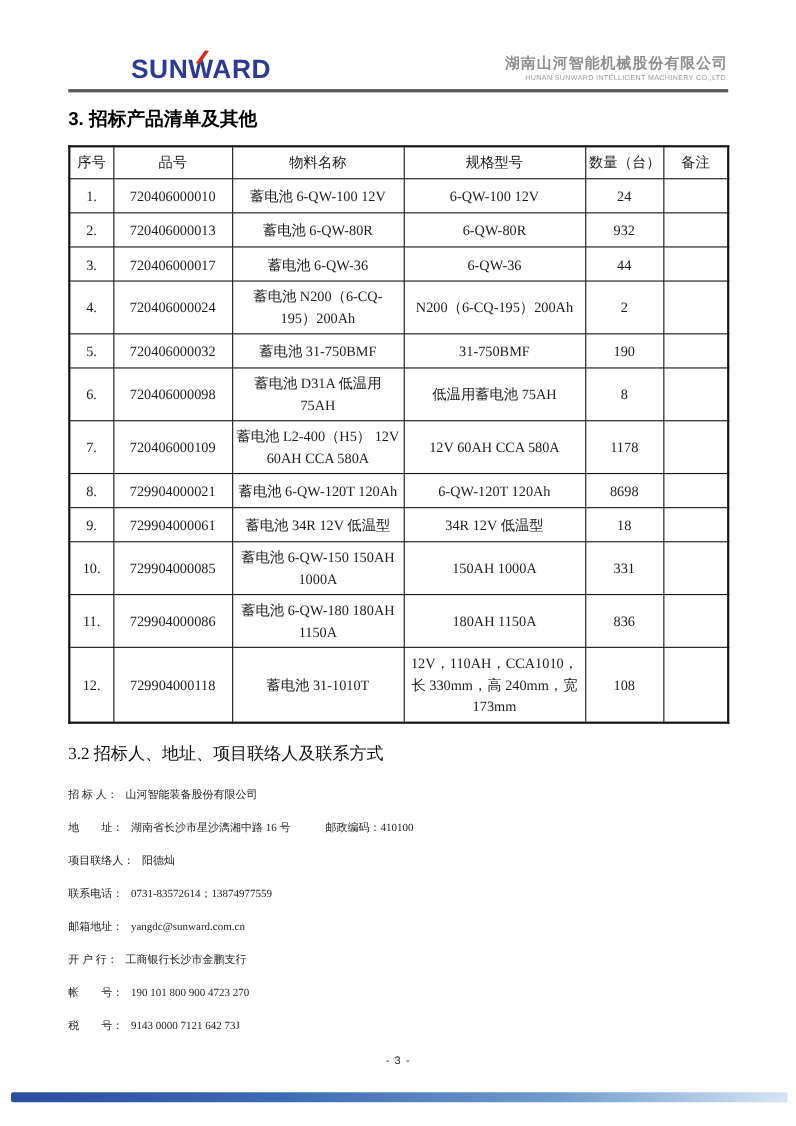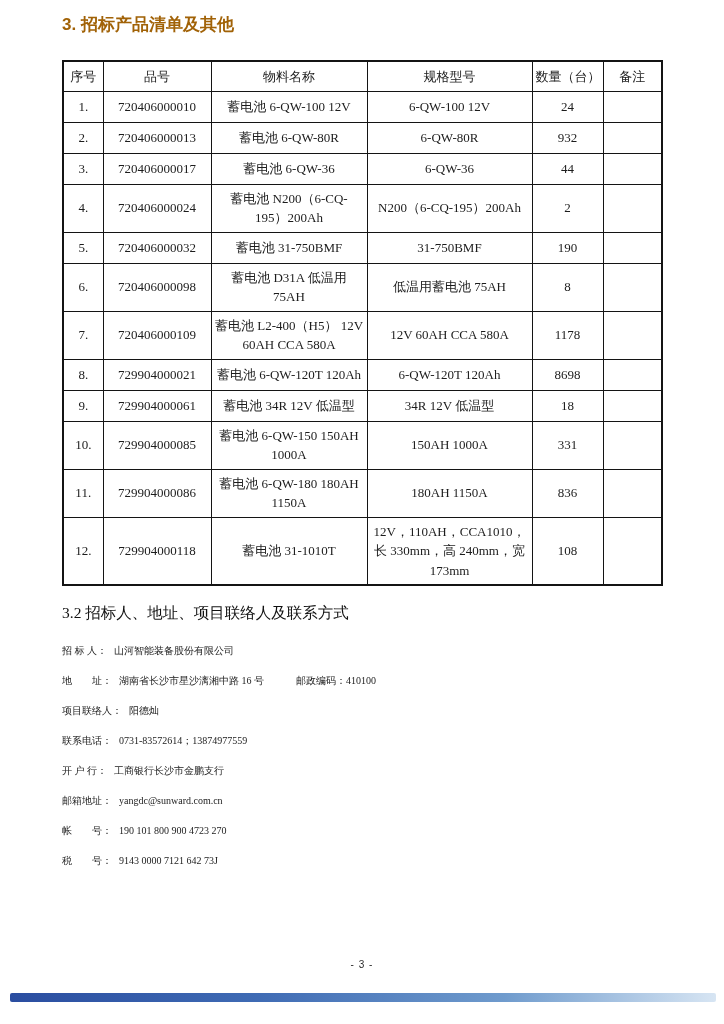--- a/index.html
+++ b/index.html
@@ -46,30 +46,30 @@
   .company-en {
     font-family:"Liberation Sans","DejaVu Sans",sans-serif;
     font-size:6.5px; letter-spacing:0.3px;
     color:#9b9b9b; margin-top:2px;
   }
 
   
   .main-heading {
     margin:13px 0 0 0;
     font-family:"Liberation Sans","DejaVu Sans",sans-serif;
-    font-weight:700; font-size:17px; color:#a16207;
+    font-weight:700; font-size:17px; color:#000000;
   }
   .sub-heading {
     margin-top:17px;
     font-size:15.5px; font-weight:400; color:#111;
   }
 
   
   table.product-table {
-    margin-top:24px;
+    margin-top:12px;
     width:599px;
     border-collapse:collapse;
     table-layout:fixed;
     border:2px solid #141414;
   }
   .product-table th, .product-table td {
     border:1px solid #141414;
     font-weight:400;
     font-size:13px;
     line-height:1.5;
@@ -102,20 +102,30 @@
     height:9px;
     background:linear-gradient(90deg,#2a4da0 0%,#3f6bb4 35%,#6f9bcd 70%,#d7e5f3 100%);
     border-radius:2px;
   }
 </style>
 </head>
 <body>
 
 <div class="page">
 
+  <div class="header-row">
+    <div class="logo">
+      <span class="logo-text">SUNWARD</span>
+      <span class="logo-accent"></span>
+    </div>
+    <div class="company">
+      <div class="company-cn">湖南山河智能机械股份有限公司</div>
+      <div class="company-en">HUNAN SUNWARD INTELLIGENT MACHINERY CO.,LTD.</div>
+    </div>
+  </div>
 
   <div class="content">
 
     <h1 class="main-heading">3. 招标产品清单及其他</h1>
 
 
     <table class="product-table">
       <colgroup>
         <col style="width:40px">
           <col style="width:108px">
@@ -234,22 +244,22 @@
         </tbody>
     </table>
 
     <h2 class="sub-heading sub-heading-2">3.2 招标人、地址、项目联络人及联系方式</h2>
 
     <div class="contact-block">
         <p class="contact-line"><span class="c-label">招 标 人：</span><span class="c-value">山河智能装备股份有限公司</span></p>
         <p class="contact-line"><span class="c-label">地　　址：</span><span class="c-value">湖南省长沙市星沙漓湘中路 16 号</span><span class="c-extra">邮政编码：410100</span></p>
         <p class="contact-line"><span class="c-label">项目联络人：</span><span class="c-value">阳德灿</span></p>
         <p class="contact-line"><span class="c-label">联系电话：</span><span class="c-value">0731-83572614；13874977559</span></p>
+        <p class="contact-line"><span class="c-label">邮箱地址：</span><span class="c-value">yangdc@sunward.com.cn</span></p>
         <p class="contact-line"><span class="c-label">开 户 行：</span><span class="c-value">工商银行长沙市金鹏支行</span></p>
-        <p class="contact-line"><span class="c-label">邮箱地址：</span><span class="c-value">yangdc@sunward.com.cn</span></p>
         <p class="contact-line"><span class="c-label">帐　　号：</span><span class="c-value">190 101 800 900 4723 270</span></p>
         <p class="contact-line"><span class="c-label">税　　号：</span><span class="c-value">9143 0000 7121 642 73J</span></p>
       </div>
   </div>
 
   <div class="page-footer">- 3 -</div>
   <div class="bottom-bar"></div>
 
 </div>
 

